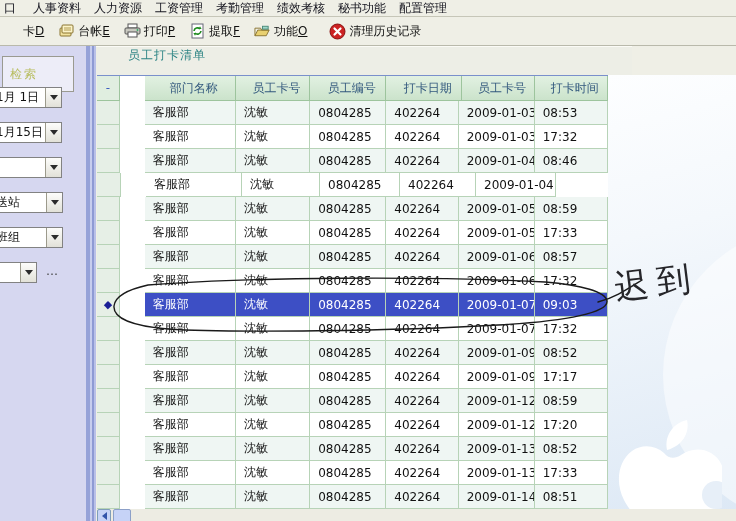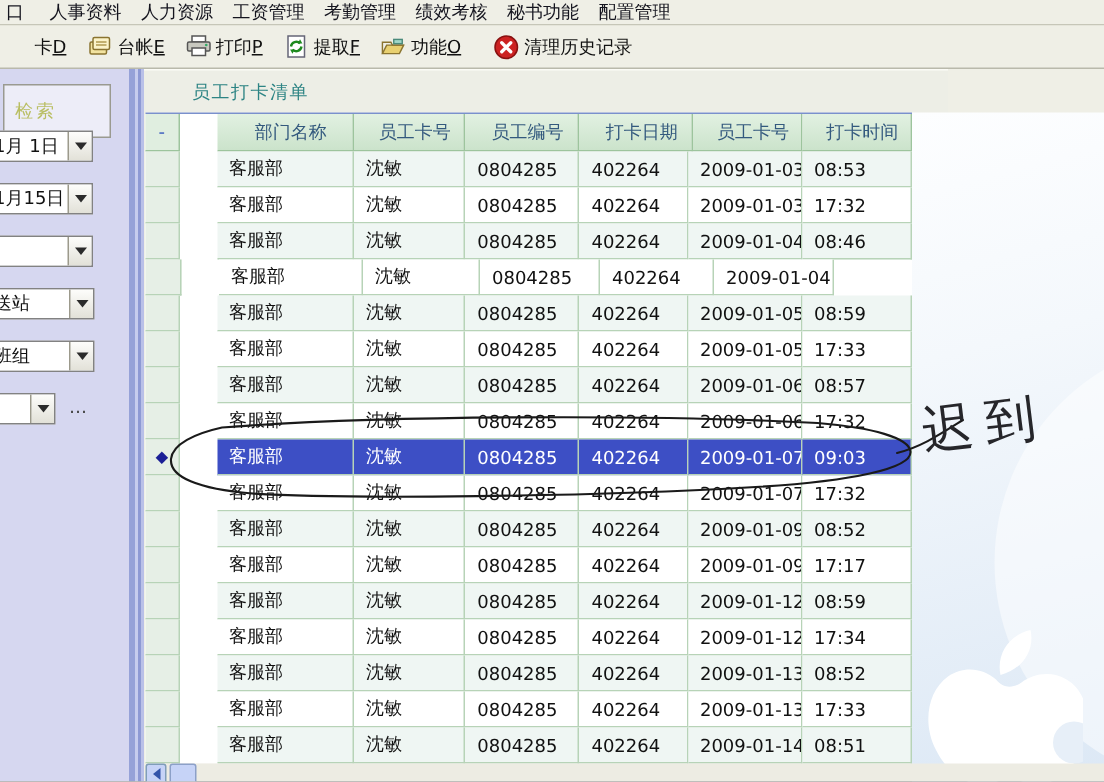--- a/index.html
+++ b/index.html
@@ -20,21 +20,21 @@
   
   .toolbar{position:absolute;left:0;top:17px;width:736px;height:29px;background:var(--chrome_bg);
            border-bottom:1px solid #B9B9AB;display:flex;align-items:center;padding-left:21px;}
   .tool-item{display:flex;align-items:center;margin-right:10px;white-space:nowrap;cursor:default;height:22px;padding:0 2px;}
   .tool-item:last-child{margin-left:8px;}
   .tool-icon{display:inline-flex;width:17px;height:17px;margin-right:3px;align-items:center;justify-content:center;}
   .tool-icon svg{display:block;}
   .hotkey{text-decoration:underline;}
   
   .title-strip{position:absolute;left:96px;top:46px;width:536px;height:29px;background:#EDEEE6;
-               border-top:1px solid #FBFBF6;display:flex;align-items:center;}
+               border-top:1px solid #FBFBF6;display:flex;}
   .page-title{margin-left:32px;color:var(--title_text);letter-spacing:1px;}
   
   .sidebar{position:absolute;left:0;top:46px;width:84px;height:475px;background:var(--sidebar_bg);}
   .search-tab{position:absolute;left:2px;top:10px;width:72px;height:36px;background:#EDEDF8;
               border:1px solid #9A9A90;color:#B9BE62;display:flex;align-items:center;padding-left:7px;letter-spacing:2px;}
   .combo{position:absolute;display:flex;height:21px;background:#fff;border:1px solid #828282;overflow:hidden;}
   .combo-text{flex:1;display:flex;align-items:center;padding-left:3px;white-space:nowrap;overflow:hidden;background:#fff;}
   .combo-text.clip{margin-left:-9px;}
   .combo-btn{width:16px;background:linear-gradient(#FDFDFB,#E2E1D8);border-left:1px solid #9C9A8C;
              display:flex;align-items:center;justify-content:center;}
@@ -346,21 +346,21 @@
           <div class="cell c4">2009-01-12</div>
           <div class="cell c5">08:59</div>
         </div>
         <div class="t-row">
           <div class="cell gutter"></div>
           <div class="cell c0">客服部</div>
           <div class="cell c1">沈敏</div>
           <div class="cell c2">0804285</div>
           <div class="cell c3">402264</div>
           <div class="cell c4">2009-01-12</div>
-          <div class="cell c5">17:34</div>
+          <div class="cell c5">17:20</div>
         </div>
         <div class="t-row tint">
           <div class="cell gutter"></div>
           <div class="cell c0">客服部</div>
           <div class="cell c1">沈敏</div>
           <div class="cell c2">0804285</div>
           <div class="cell c3">402264</div>
           <div class="cell c4">2009-01-13</div>
           <div class="cell c5">08:52</div>
         </div>

